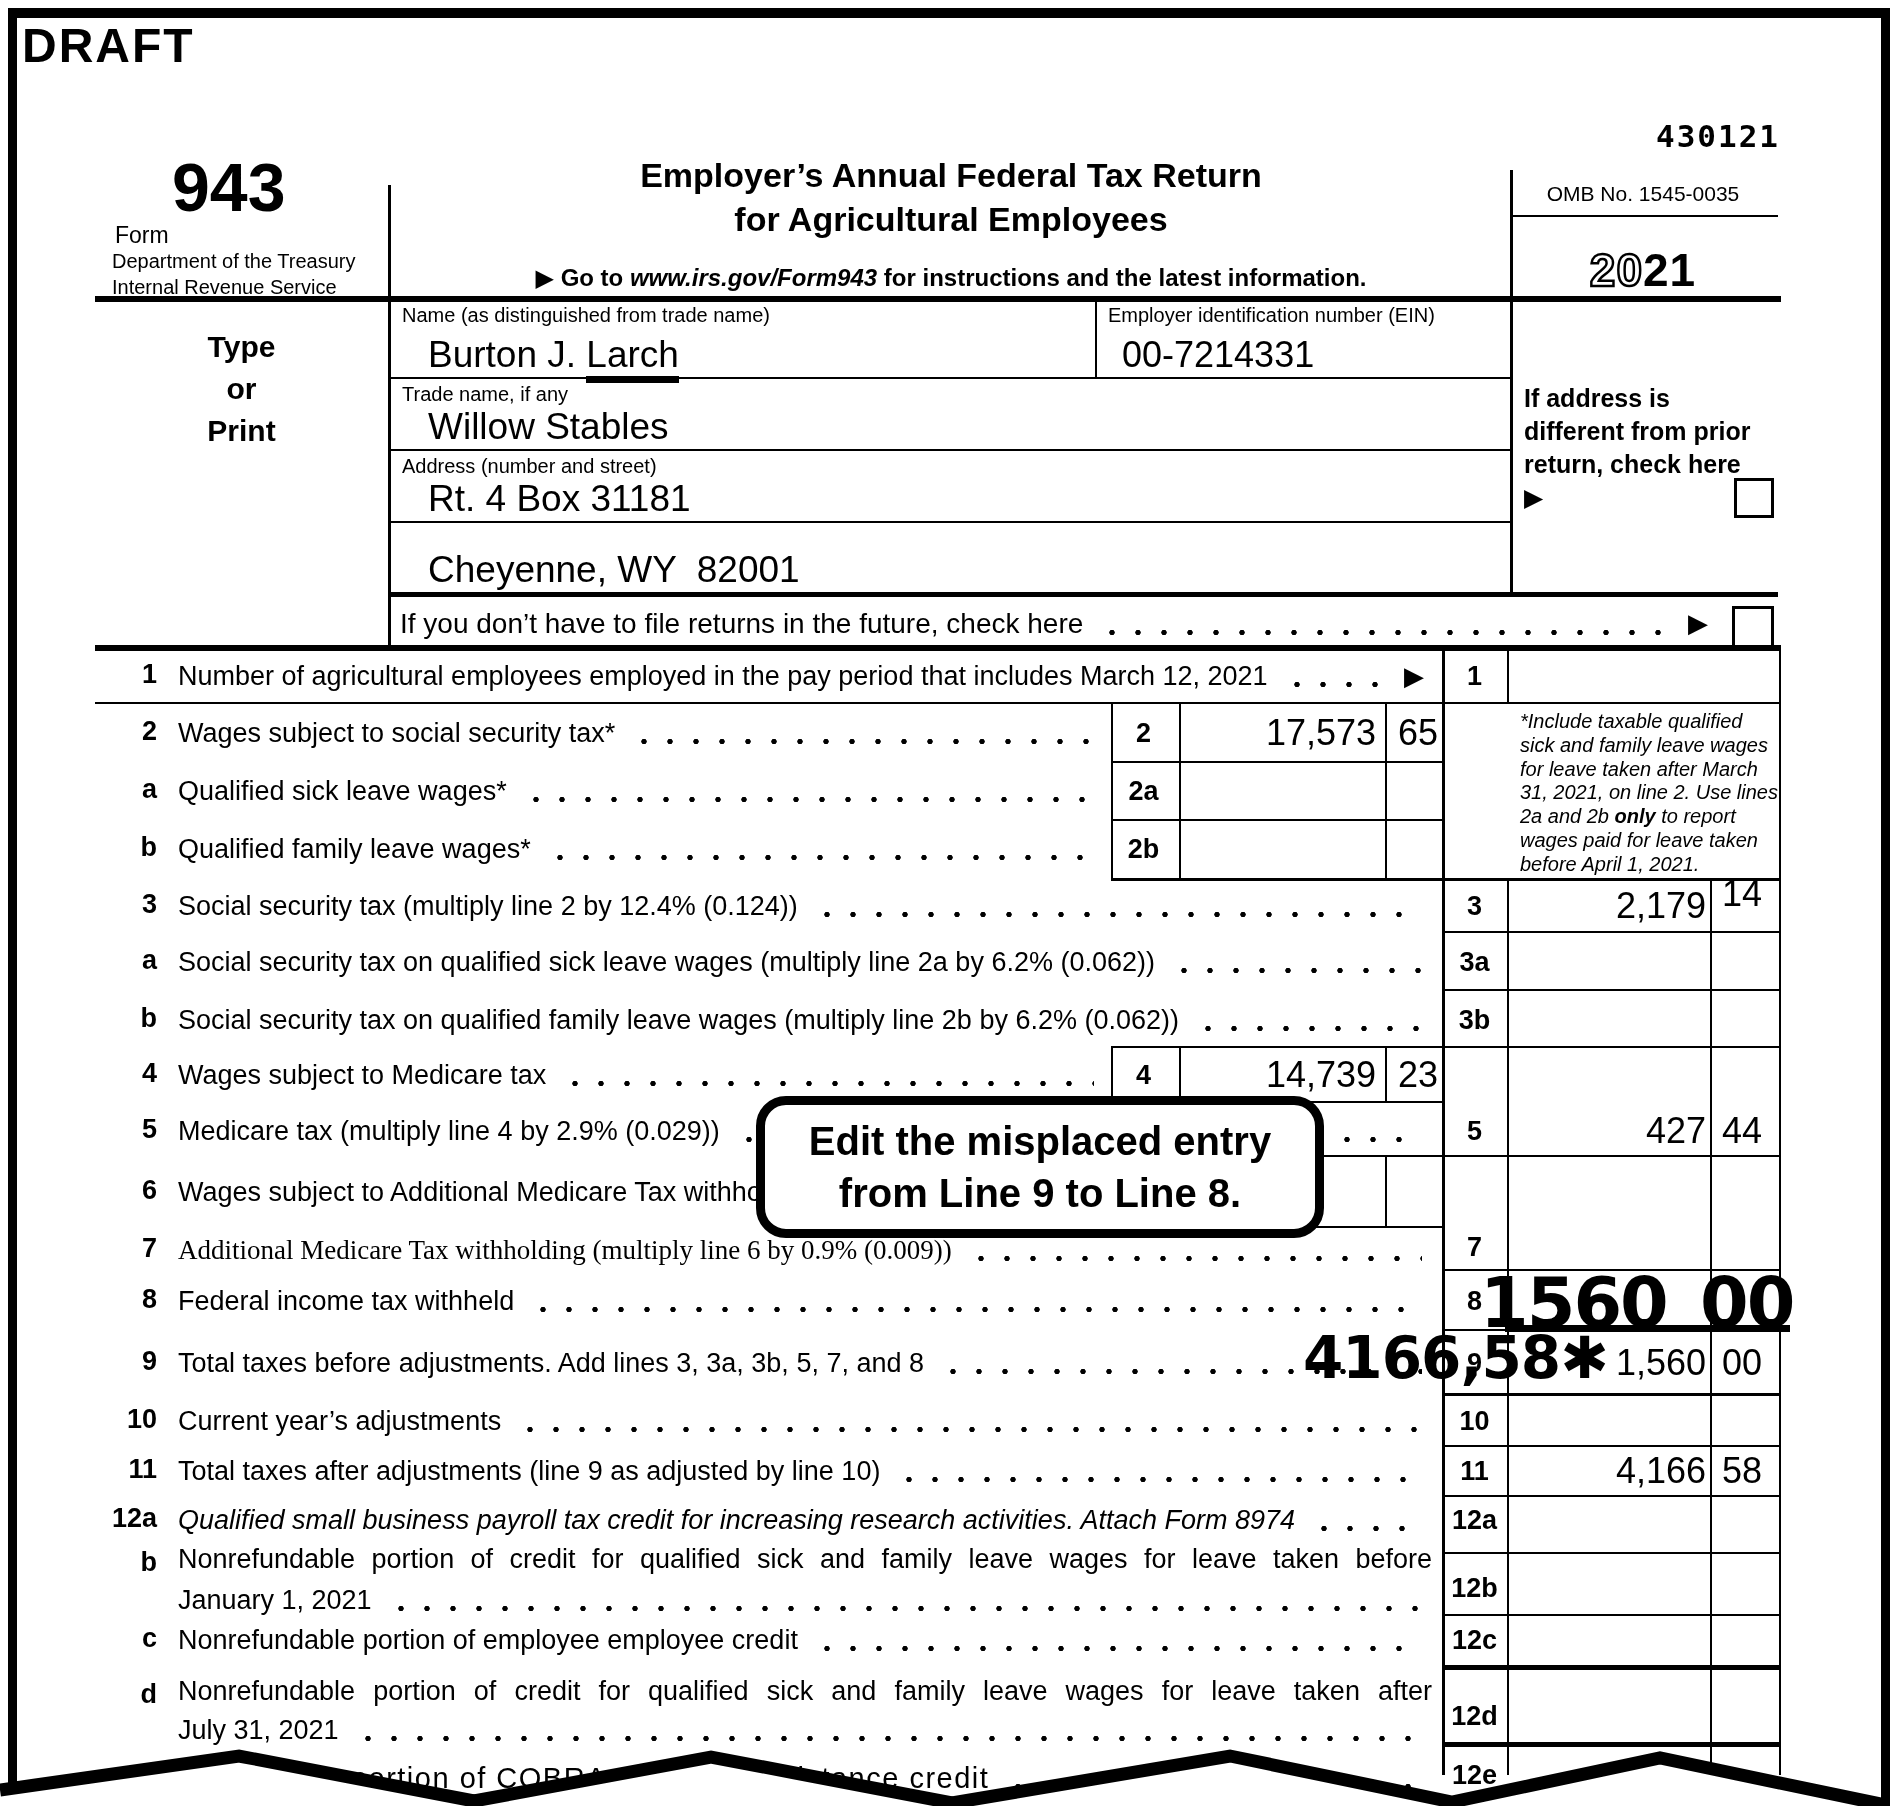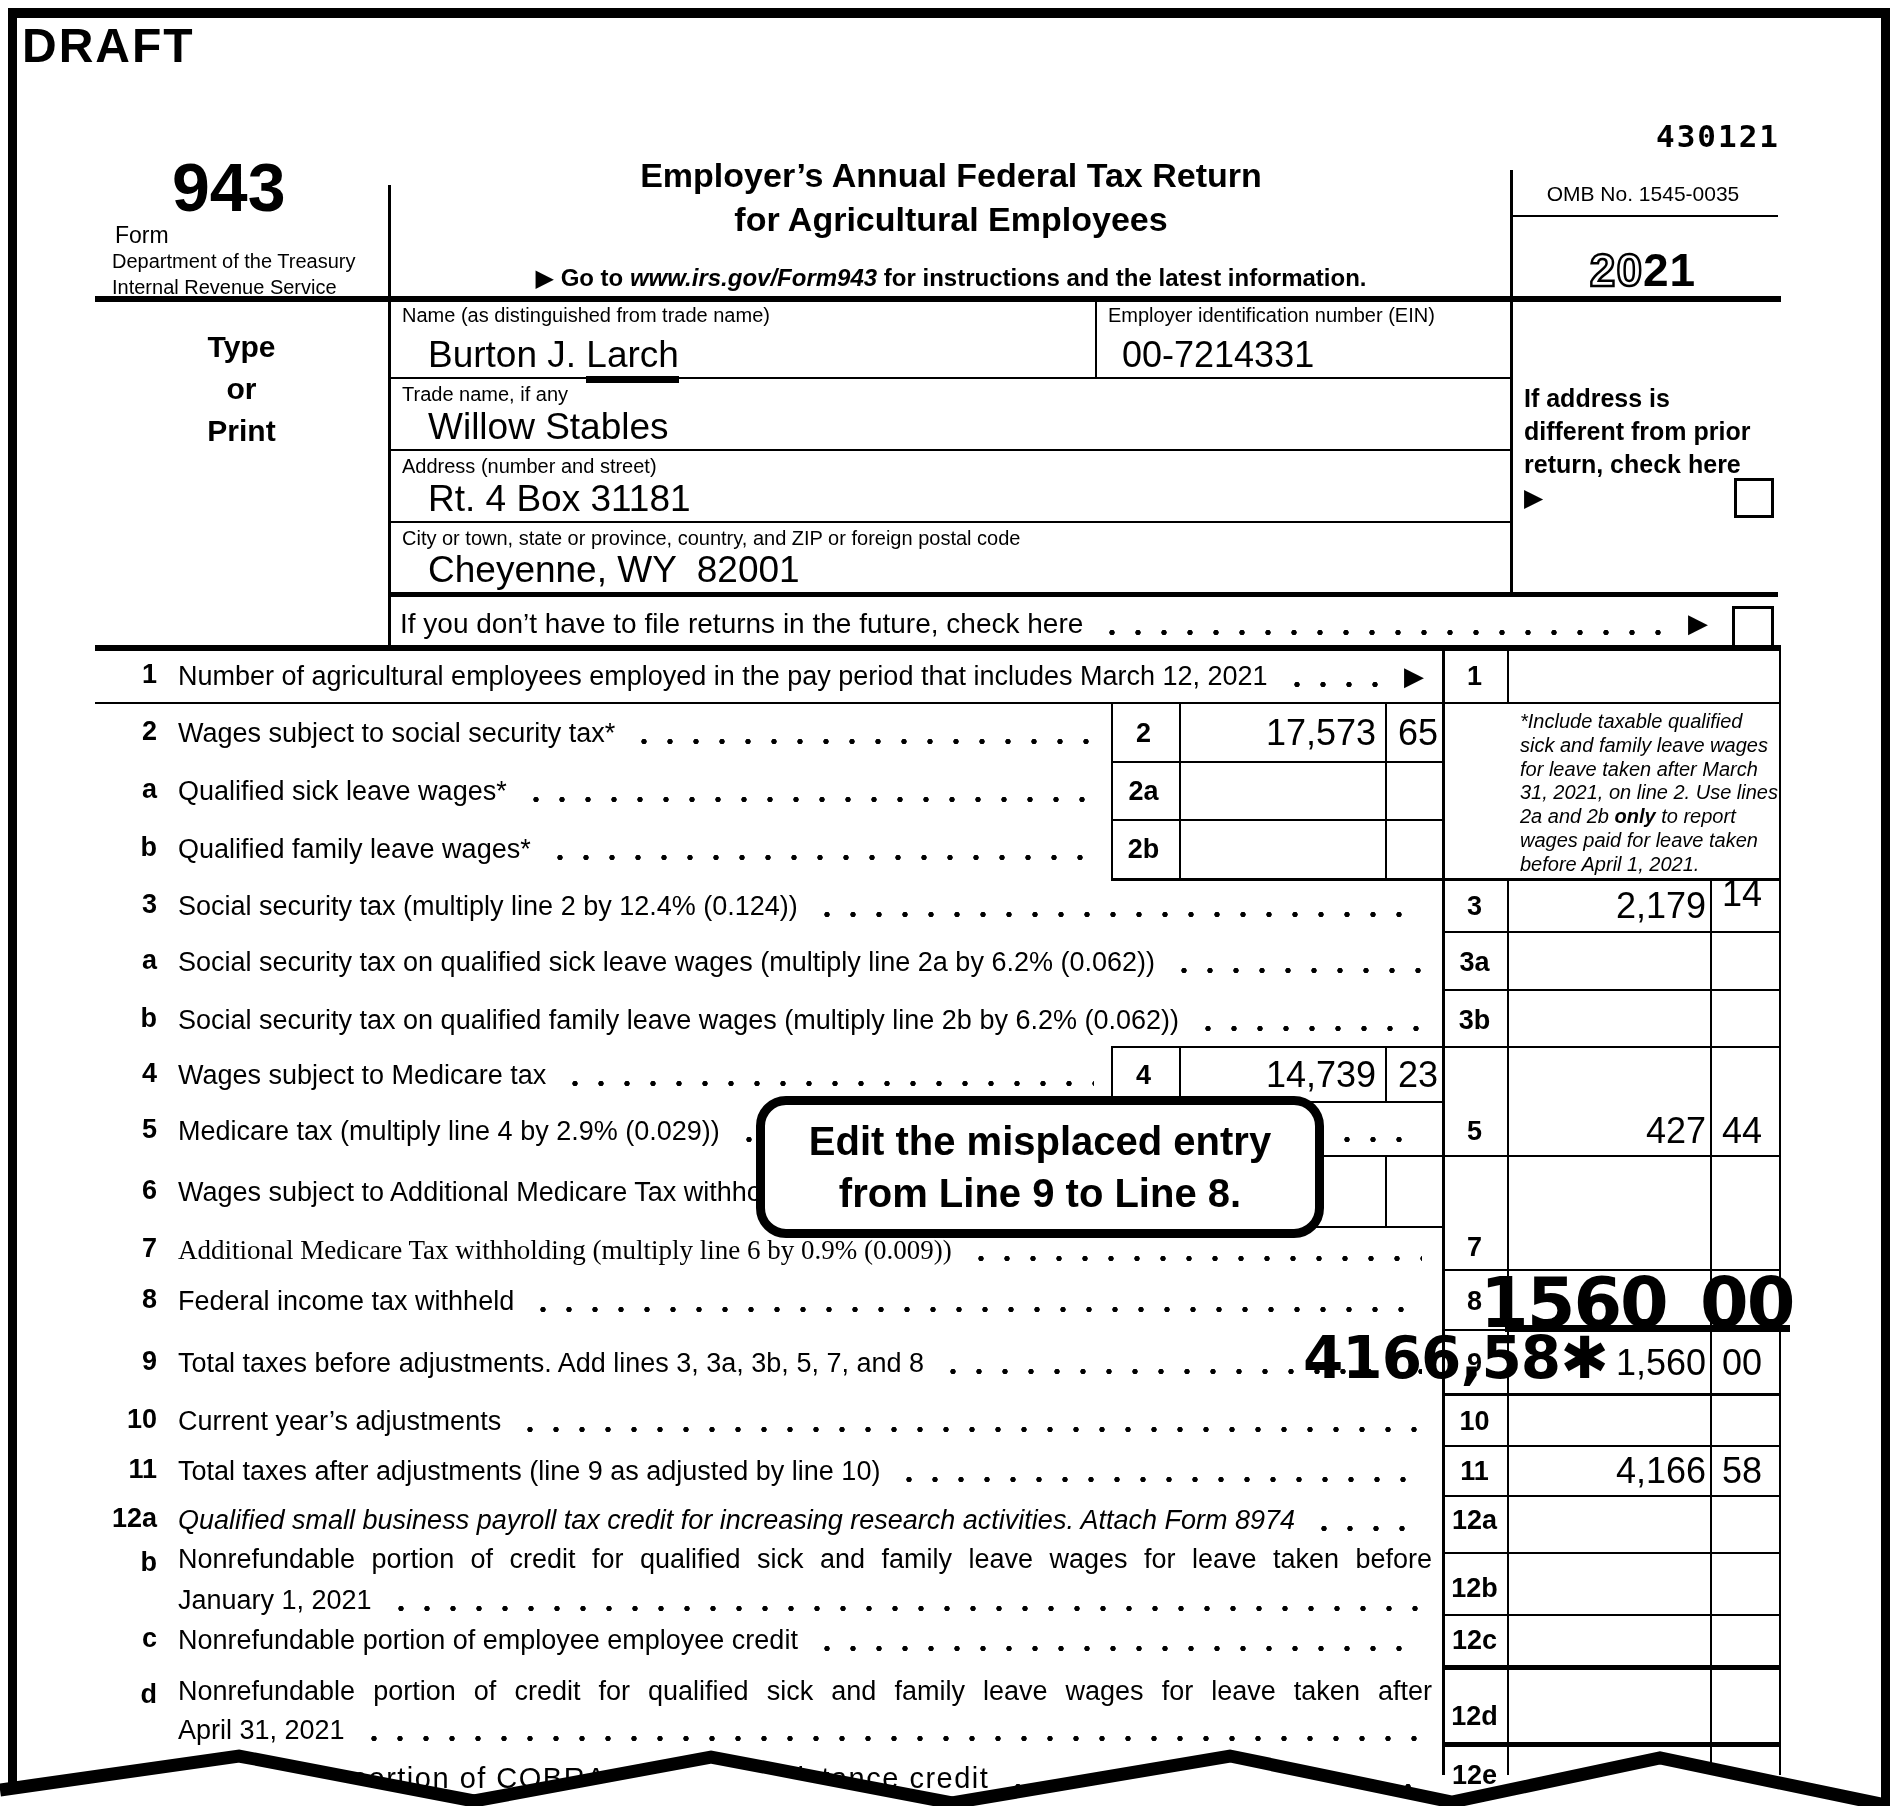--- a/index.html
+++ b/index.html
@@ -83,21 +83,20 @@
 
   <div class="abs small-lbl" style="left:1108px;top:304px;z-index:3;">Employer identification number (EIN)</div>
   <div class="abs value" style="left:1122px;top:334px;font-size:36px;">00-7214331</div>
 
   <div class="abs small-lbl" style="left:402px;top:383px;z-index:3;">Trade name, if any</div>
   <div class="abs value" style="left:428px;top:406px;">Willow Stables</div>
 
   <div class="abs small-lbl" style="left:402px;top:455px;z-index:3;">Address (number and street)</div>
   <div class="abs value" style="left:428px;top:478px;">Rt. 4 Box 31181</div>
 
-  <div class="abs small-lbl" style="left:402px;top:527px;z-index:3;">City or town, state or province, country, and ZIP or foreign postal code</div>
   <div class="abs value" style="left:428px;top:549px;">Cheyenne, WY  82001</div>
 
   <div class="abs addrdiff" style="left:1524px;top:382px;width:232px;z-index:3;"><span>If address is different from prior return, check here</span> <span class="arrow">▶</span></div>
   <div class="cb" style="left:1734px;top:478px;"></div>
 
   <div class="vline" style="left:1095px;top:298px;height:80px;"></div>
   <div class="hline" style="left:388px;top:377px;width:1122px;"></div>
   <div class="hline" style="left:388px;top:449px;width:1122px;"></div>
   <div class="hline" style="left:388px;top:521px;width:1122px;"></div>
   <div class="hline" style="left:388px;top:592px;width:1390px;height:5px;"></div>
@@ -253,21 +252,21 @@
   <div class="num" style="top:1620px;">c</div>
   <div class="row" style="top:1620px;width:1254px;">
     <span class="lbl">Nonrefundable portion of employee employee credit</span>
     <span class="dots"></span>
   </div>
   <div class="boxn" style="left:1442px;top:1622px;">12c</div>
 
   <div class="num" style="top:1676px;">d</div>
   <div class="just" style="left:178px;top:1676px;width:1254px;">Nonrefundable portion of credit for qualified sick and family leave wages for leave taken after</div>
   <div class="row" style="top:1710px;width:1254px;">
-    <span class="lbl">April 31, 2021</span>
+    <span class="lbl">July 31, 2021</span>
     <span class="dots"></span>
   </div>
   <div class="boxn" style="left:1442px;top:1698px;">12d</div>
 
   <div class="num" style="top:1758px;">e</div>
   <div class="row" style="top:1758px;width:1254px;">
     <span class="lbl" style="font-size:29px;letter-spacing:1.5px;">Refundable portion of COBRA premium assistance credit</span>
     <span class="dots"></span>
   </div>
   <div class="boxn" style="left:1442px;top:1757px;">12e</div>

